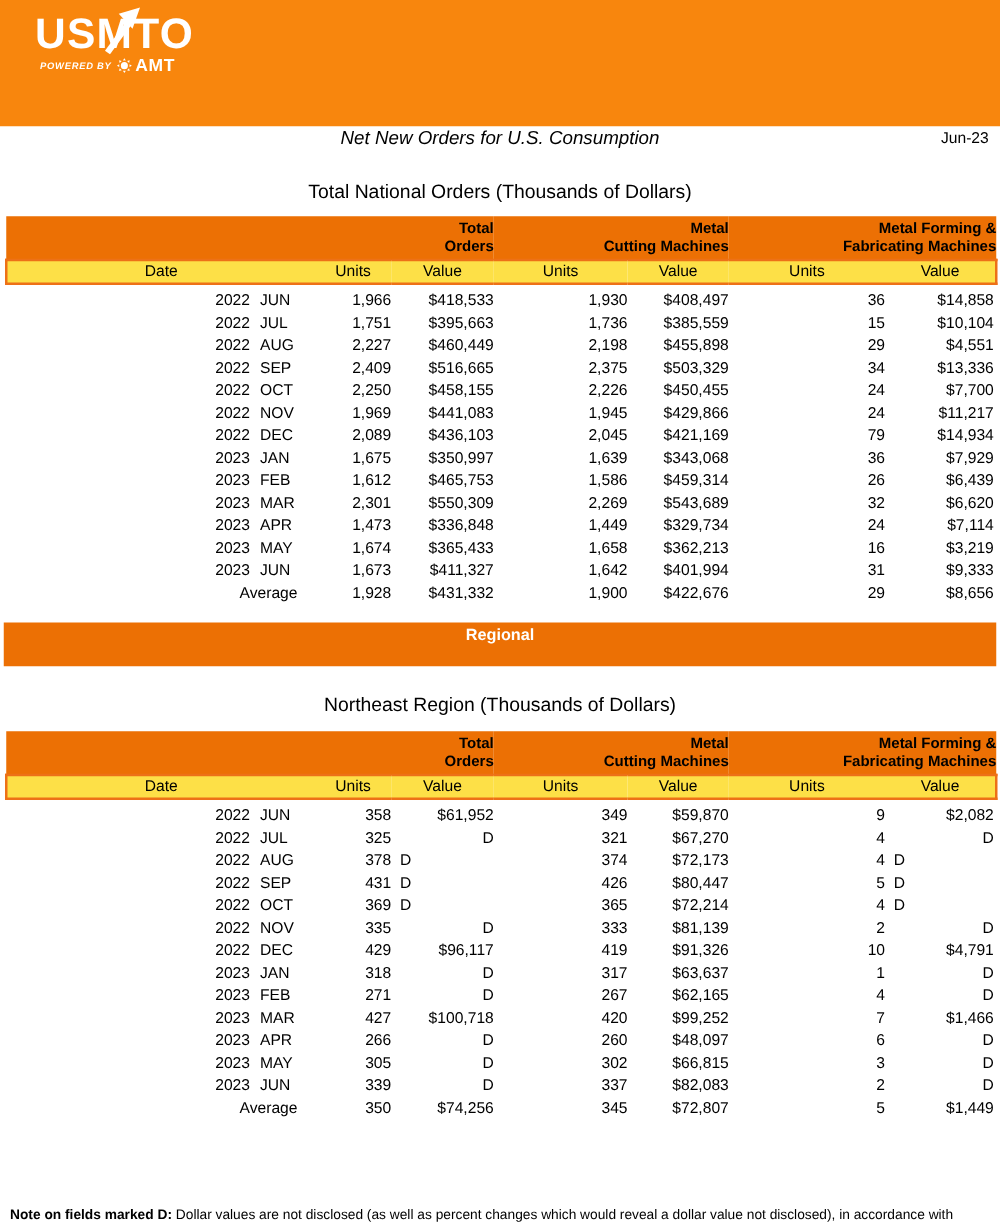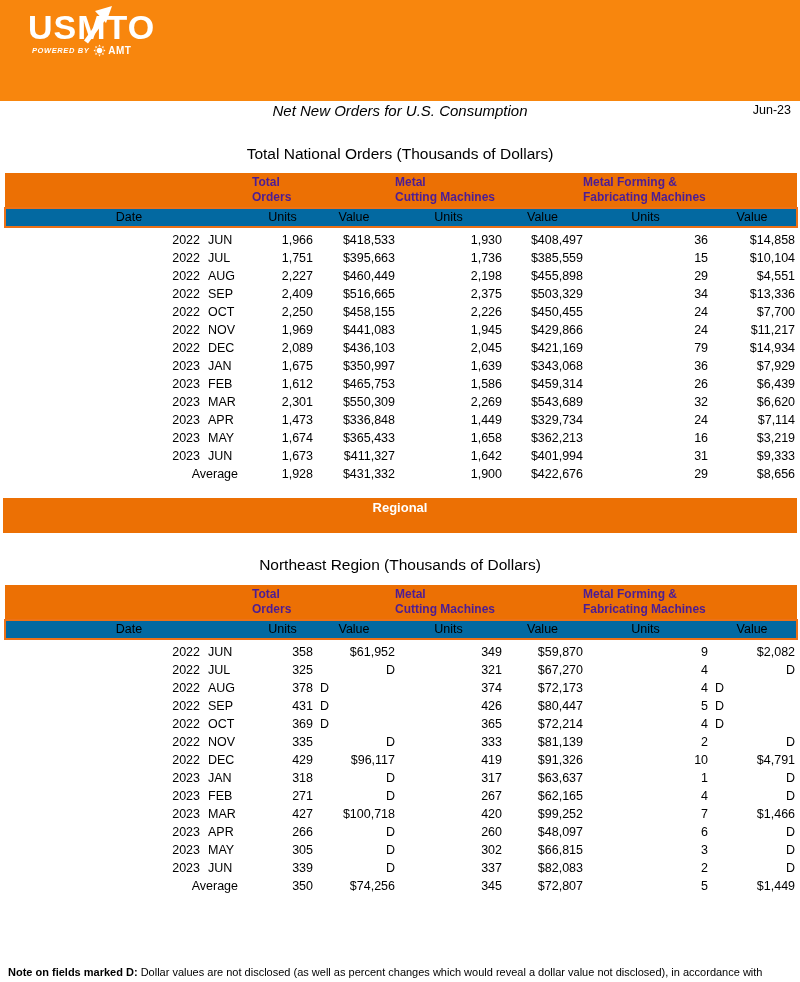--- a/index.html
+++ b/index.html
@@ -25,21 +25,21 @@
   }
   .m-arrow{position:absolute;left:50px;top:-6px;pointer-events:none;}
   .powered-row{
     position:absolute;left:32px;top:44px;
     display:flex;align-items:center;gap:4px;
   }
   .powered-label{
     font-size:7.5px;font-weight:bold;font-style:italic;letter-spacing:.6px;
   }
   .amt-mark{display:flex;align-items:center;gap:2px;}
-  .amt-text{font-size:10px;font-weight:bold;letter-spacing:.5px;}
+  .amt-text{font-size:14px;font-weight:bold;letter-spacing:.5px;}
   .banner-subtitle{
     position:absolute;left:28px;top:64px;
     font-size:11px;font-weight:bold;letter-spacing:.4px;
   }
   
   .title-row{position:relative;height:19px;}
   .report-title{
     text-align:center;font-size:15px;font-style:italic;line-height:19px;
   }
   .report-date{
@@ -50,27 +50,27 @@
   }
   .nat-title{margin-top:24px;}
   .ne-title{margin-top:22px;}
   
   table.data-table{
     border-collapse:collapse;table-layout:fixed;
     width:792px;margin:10px 4px 0 4px;
   }
   table.t2{margin-top:11px;}
   .band th{
-    background:var(--band-orange);color:#4c1d95;
+    background:var(--band-orange);color:#000000;
     font-size:12px;font-weight:bold;line-height:15px;
-    text-align:left;padding:2px 0;
+    text-align:right;padding:2px 0;
   }
   .subhead th{
     font-weight:normal;font-size:12.5px;line-height:17px;
-    text-align:center;background:#0369a1;
+    text-align:center;background:#fde047;
     border-top:2px solid var(--border-orange);
     border-bottom:2px solid var(--border-orange);
     margin-top:17px;
   }
   .subhead th:first-child{border-left:2px solid var(--border-orange);}
   .subhead th:last-child{border-right:2px solid var(--border-orange);}
   tbody td{
     font-size:12.5px;height:18px;line-height:18px;
     white-space:nowrap;overflow:hidden;
   }

